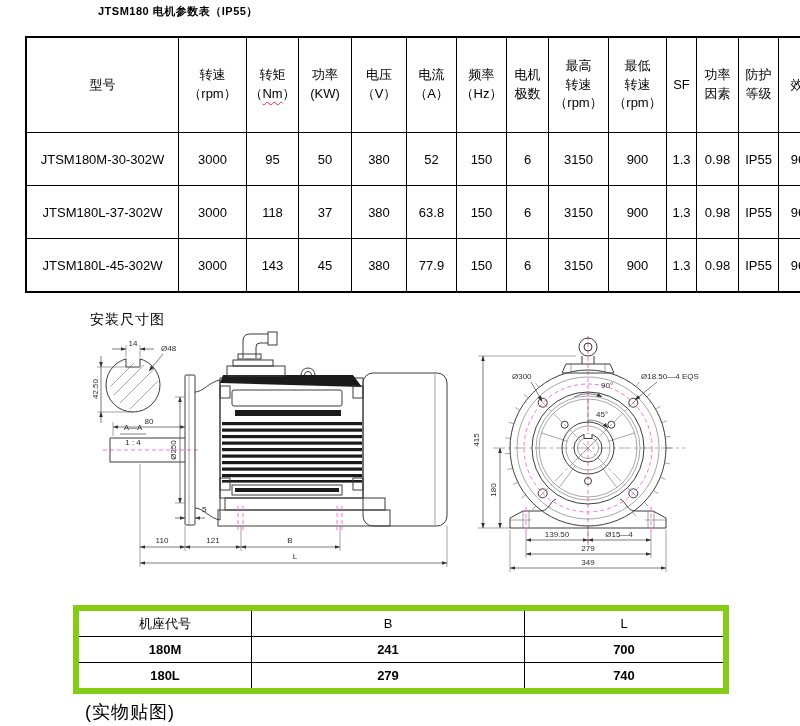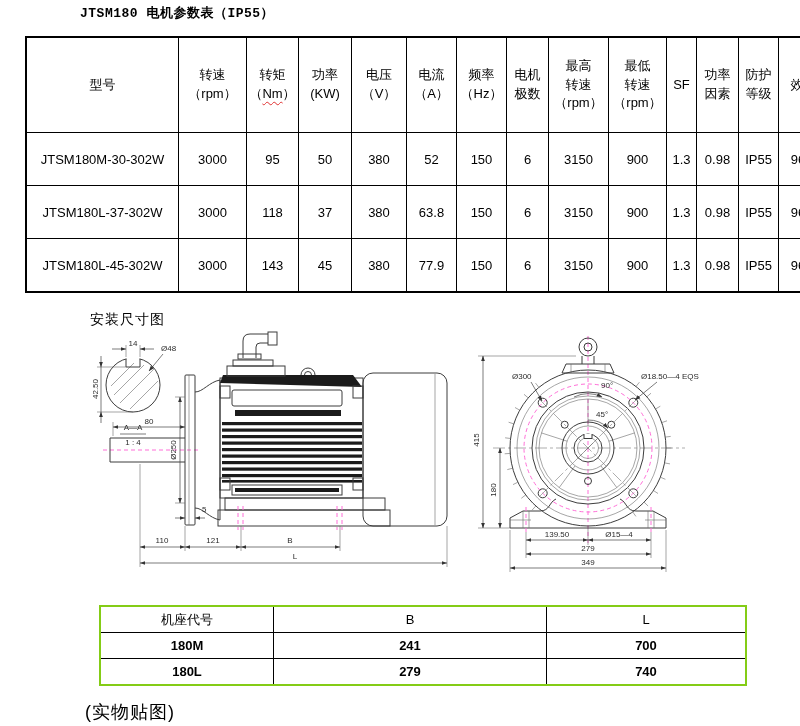--- a/index.html
+++ b/index.html
@@ -1,35 +1,35 @@
 <!DOCTYPE html>
 <html><head>
 <meta charset="utf-8">
 <style>
   html,body{margin:0;padding:0;}
   body{
     width:800px;height:726px;position:relative;background:#ffffff;
     font-family:"Liberation Sans","DejaVu Sans",sans-serif;color:#000;
     overflow:hidden;
   }
-  .doc-title{position:absolute;left:80px;top:4px;font-size:13px;font-weight:600;letter-spacing:.5px;font-family:Liberation Mono, monospace;}
+  .doc-title{position:absolute;left:98px;top:4px;font-size:11px;font-weight:600;letter-spacing:.5px;}
   .section-label{position:absolute;left:90px;top:303px;font-size:14px;font-weight:400;letter-spacing:1px;margin-top:8px;}
   .footer-label{position:absolute;left:85px;top:700px;font-size:18px;font-weight:500;letter-spacing:1px;}
 
   table{border-collapse:collapse;table-layout:fixed;}
   th,td{border:1px solid #000;text-align:center;vertical-align:middle;padding:1px 2px;overflow:hidden;}
 
   .motor-table{position:absolute;left:25px;top:36px;width:732px;border:2px solid #000;font-size:13px;}
   .motor-table th{height:92px;font-weight:400;white-space:pre-line;line-height:1.45;}
   .motor-table td{height:50px;font-weight:400;text-align:center;}
   .c0{width:147px}.c1{width:63px}.c2{width:47px}.c3{width:48px}.c4{width:50px}.c5{width:45px}.c6{width:45px}
   .c7{width:37px}.c8{width:55px}.c9{width:53px}.c10{width:25px}.c11{width:37px}.c12{width:35px}.c13{width:45px}
   .spell{text-decoration-line:underline;text-decoration-style:wavy;text-decoration-color:#e03131;text-decoration-thickness:1px;text-underline-offset:3px;}
 
-  .frame-table{position:absolute;left:99px;top:605px;width:630px;border:2px solid #84cc16;font-size:13px;}
+  .frame-table{position:absolute;left:73px;top:605px;width:630px;border:6px solid #84cc16;font-size:13px;}
   .frame-table th{height:23px;font-weight:400;}
   .frame-table td{height:23px;font-weight:bold;}
   .f0{width:168px}.f1{width:268px}.f2{width:194px}
 
   .drawing-wrap{position:absolute;left:85px;top:330px;width:640px;height:252px;}
   svg text{font-family:"Liberation Sans","DejaVu Sans",sans-serif;}
   .out{stroke:#3d3d3d;stroke-width:1;fill:none;}
   .thin{stroke:#6a6a6a;stroke-width:.6;fill:none;}
   .dim{stroke:#444;stroke-width:.7;fill:none;}
   .cl{stroke:#777;stroke-width:.6;fill:none;stroke-dasharray:12 3 3 3;}

